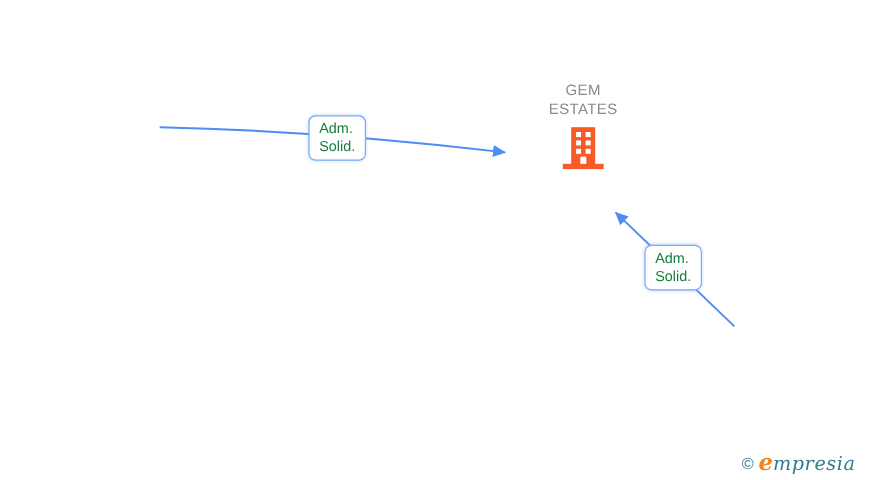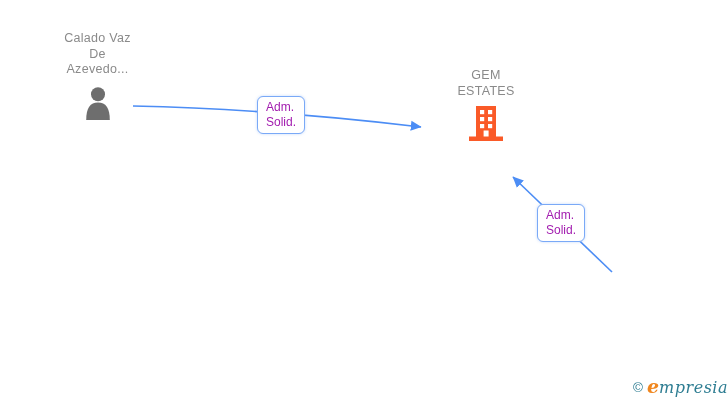--- a/index.html
+++ b/index.html
@@ -13,25 +13,25 @@
     color:#8a8a8a;font-size:12.5px;line-height:15.5px;text-align:center;
     letter-spacing:.3px;cursor:pointer;
   }
   .node .line{display:block;}
   .node .icon{display:block;}
   .node .icon.person{margin-top:9px;}
   .node .icon.company{margin-top:6px;}
   .node .caption-below{margin-top:5px;}
   .edge-label{
     position:absolute;background:#ffffff;border:1.5px solid #7aa9f7;border-radius:6px;
-    color:#a21caf;font-size:12px;line-height:15px;padding:3px 8px;text-align:left;
+    color:#15803d;font-size:12px;line-height:15px;padding:3px 8px;text-align:left;
     box-shadow:0 0 3px rgba(122,169,247,.45);
   }
   .logo{
-    position:absolute;right:0;bottom:3px;white-space:nowrap;cursor:pointer;
+    position:absolute;right:15px;bottom:3px;white-space:nowrap;cursor:pointer;
     font-family:"DejaVu Serif",serif;font-style:italic;color:#2e7d92;font-size:16px;
   }
   .logo .copy{
     font-style:normal;font-family:"Liberation Sans",sans-serif;font-size:13.5px;
     margin-right:4px;color:#2e7d92;vertical-align:1px;
   }
   .logo .initial{color:#f0861e;font-size:19px;font-weight:bold;}
   .logo .rest{letter-spacing:.5px;}
 </style>
 </head>
@@ -42,31 +42,20 @@
   <svg class="edges" viewBox="0 0 728 400">
     <defs>
       <marker id="arrow" viewBox="0 0 10 10" refX="8.5" refY="5" markerWidth="7.5" markerHeight="7.5" orient="auto-start-reverse">
         <path d="M0,0.8 L9,5 L0,9.2 Z" fill="#4c8df5"></path>
       </marker>
     </defs>
     <path d="M133,106 Q270,109 421,127" stroke="#4c8df5" stroke-width="1.6" fill="none" marker-end="url(#arrow)"></path>
     <path d="M612,272 L513,177" stroke="#4c8df5" stroke-width="1.6" fill="none" marker-end="url(#arrow)"></path>
   </svg>
 
-  <div class="node" style="left:40px;top:31px;width:115px;">
-    <span class="line">Calado Vaz</span>
-    <span class="line">De</span>
-    <span class="line">Azevedo...</span>
-    <span class="icon person">
-      <svg width="30" height="33" viewBox="0 0 30 33">
-        <circle cx="15" cy="7.2" r="7" fill="#6e6e6e"></circle>
-        <path d="M15 15.5 C7.2 15.5 3.2 21 3.2 33 L26.8 33 C26.8 21 22.8 15.5 15 15.5 Z" fill="#6e6e6e"></path>
-      </svg>
-    </span>
-  </div>
 
   <div class="node" style="left:420px;top:68px;width:132px;text-align:right;">
     <span class="line">GEM</span>
     <span class="line">ESTATES</span>
     <span class="icon company">
       <svg width="36" height="36" viewBox="0 0 36 36">
         <rect x="1" y="31.5" width="34" height="4.5" fill="#fa5a28"></rect>
         <rect x="8" y="1" width="20" height="31" fill="#fa5a28"></rect>
         <rect x="12" y="5" width="4.2" height="4.2" fill="#ffffff"></rect>
         <rect x="20" y="5" width="4.2" height="4.2" fill="#ffffff"></rect>

